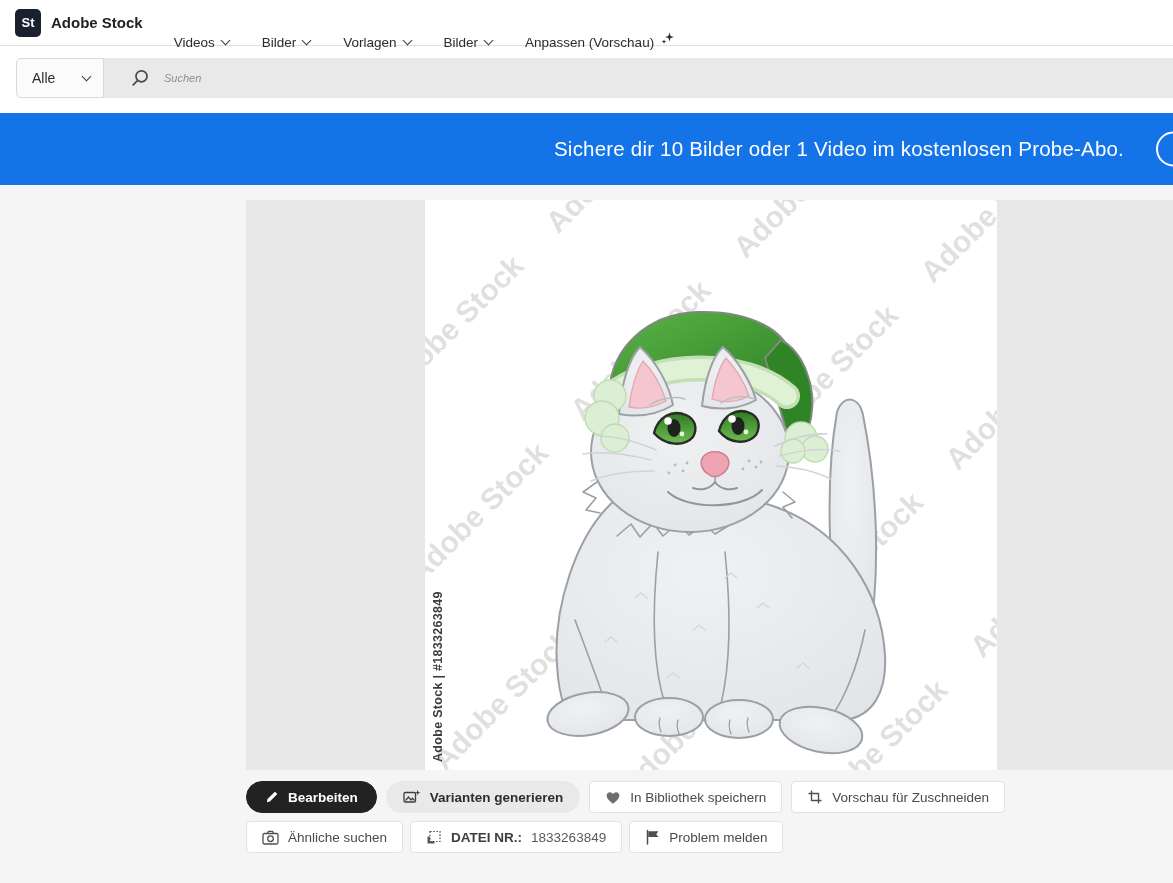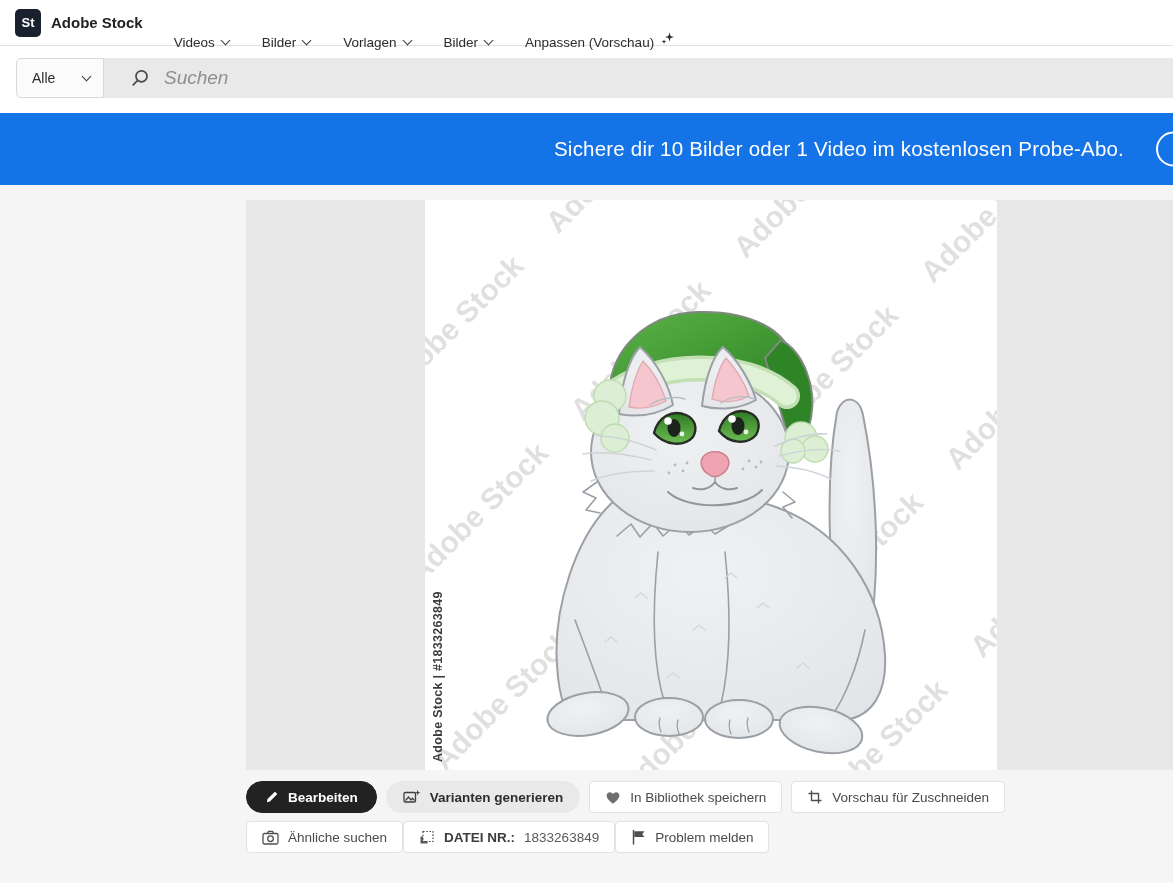--- a/index.html
+++ b/index.html
@@ -20,37 +20,37 @@
   .chev{width:6px;height:6px;border-right:1.5px solid #3c3c3c;border-bottom:1.5px solid #3c3c3c;
     transform:rotate(45deg);display:inline-block;margin-top:-4px;}
   .nav-item .spark{margin-top:-6px;}
   
   .search-section{position:absolute;top:46px;left:0;right:0;height:67px;background:#fff;}
   .search-bar{position:absolute;left:16px;right:0;top:12px;height:40px;display:flex;}
   .search-cat{width:88px;background:#fbfbfb;border:1px solid #d8d8d8;
     border-radius:5px 0 0 5px;display:flex;align-items:center;justify-content:space-between;
     padding:0 13px 0 15px;font-size:14px;color:#2c2c2c;box-sizing:border-box;cursor:pointer;flex:none;}
   .search-field{flex:1;background:#e9e9e9;display:flex;align-items:center;padding-left:27px;gap:13px;}
-  .search-input{border:none;background:transparent;outline:none;font-size:19px;
+  .search-input{border:none;background:transparent;outline:none;font-size:11px;
     font-style:italic;color:#444;width:700px;font-family:inherit;}
   .search-input::placeholder{color:#8e8e8e;font-style:italic;}
   
   .banner{position:absolute;top:113px;height:72px;left:0;right:0;background:#1473e6;overflow:hidden;}
   .banner-text{position:absolute;right:49px;top:50%;transform:translateY(-50%);
     color:#fff;font-size:20.5px;font-weight:400;letter-spacing:.2px;white-space:nowrap;text-align:center;}
   .banner-circle{position:absolute;right:-18px;top:50%;transform:translateY(-50%);
     width:31px;height:31px;border:2px solid #fff;border-radius:50%;cursor:pointer;}
   
   .viewer{position:absolute;left:246px;top:200px;width:927px;height:570px;background:#e8e8e8;}
   .preview-img{position:absolute;left:179px;top:0;width:572px;height:570px;background:#fff;}
   .preview-img svg{display:block;}
   
   .actions-row{position:absolute;left:246px;display:flex;gap:9px;}
   .row1{top:781px;}
-  .row2{top:821px;gap:0;}
+  .row2{top:821px;gap:7px;}
   .btn{height:32px;box-sizing:border-box;display:inline-flex;align-items:center;gap:9px;
     padding:0 15px;background:#fff;border:1px solid #e2e2e2;border-radius:4px;
     font-size:13.5px;color:#4a4a4a;font-family:inherit;cursor:pointer;white-space:nowrap;}
   .btn svg{flex:none;}
   .btn-dark{background:#222;border:1px solid #222;color:#fff;font-weight:700;border-radius:16px;padding:0 18px;align-items:center;}
   .btn-gray{background:#e9e9e9;border:1px solid #e9e9e9;font-weight:600;color:#2d2d2d;border-radius:16px;padding:0 16px;}
   .file-label{font-weight:700;color:#3d3d3d;}
   .file-value{color:#5a5a5a;}
 </style>
 </head>

